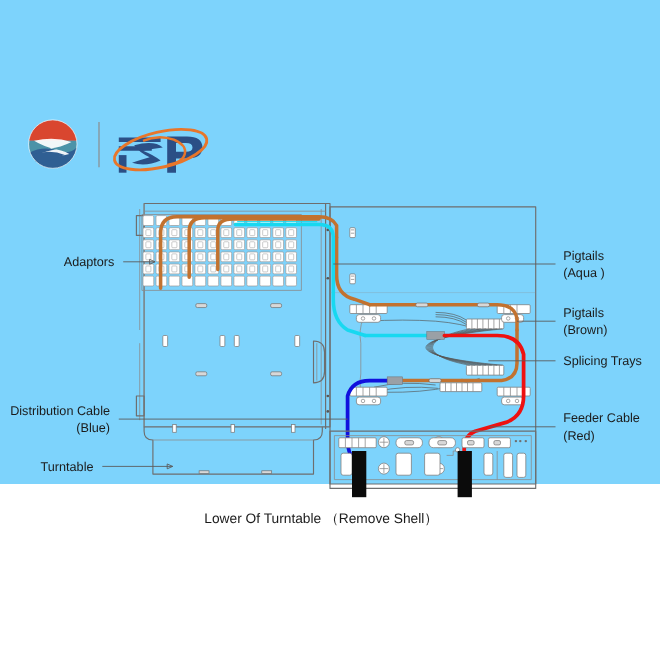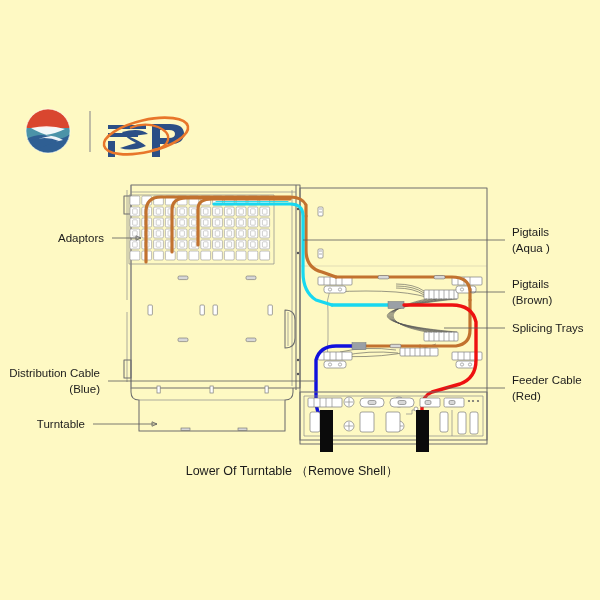--- a/index.html
+++ b/index.html
@@ -10,22 +10,22 @@
   body {
     width: 600px;
     height: 600px;
     font-family: "Liberation Sans", sans-serif;
     overflow: hidden;
     position: relative;
   }
   #stage {
     position: relative;
     width: 600px;
-    height: 600px;
-    background: #fef9c3;
+    height: 440px;
+    background: #7dd3fc;
   }
   svg.layer {
     position: absolute;
     left: 0;
     top: 0;
     width: 600px;
     height: 600px;
   }
   .lbl {
     font-family: "Liberation Sans", sans-serif;

